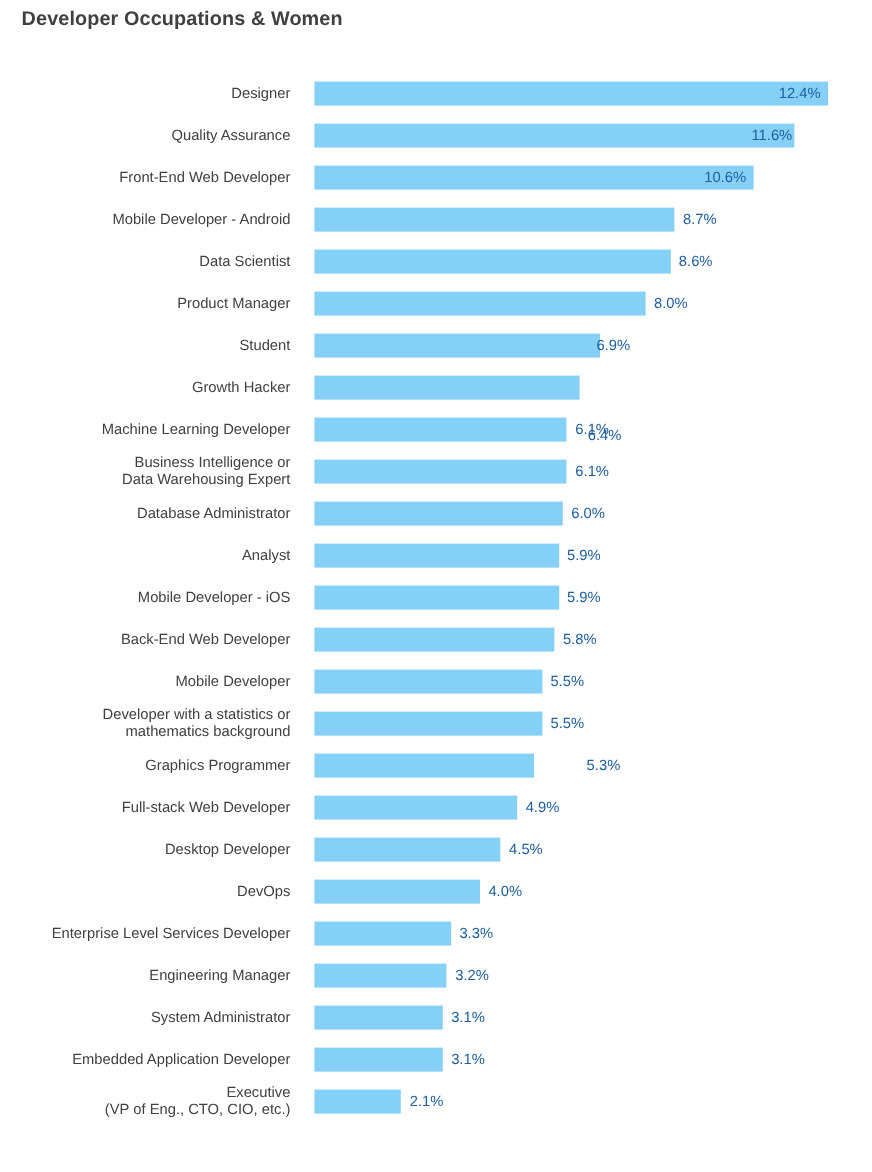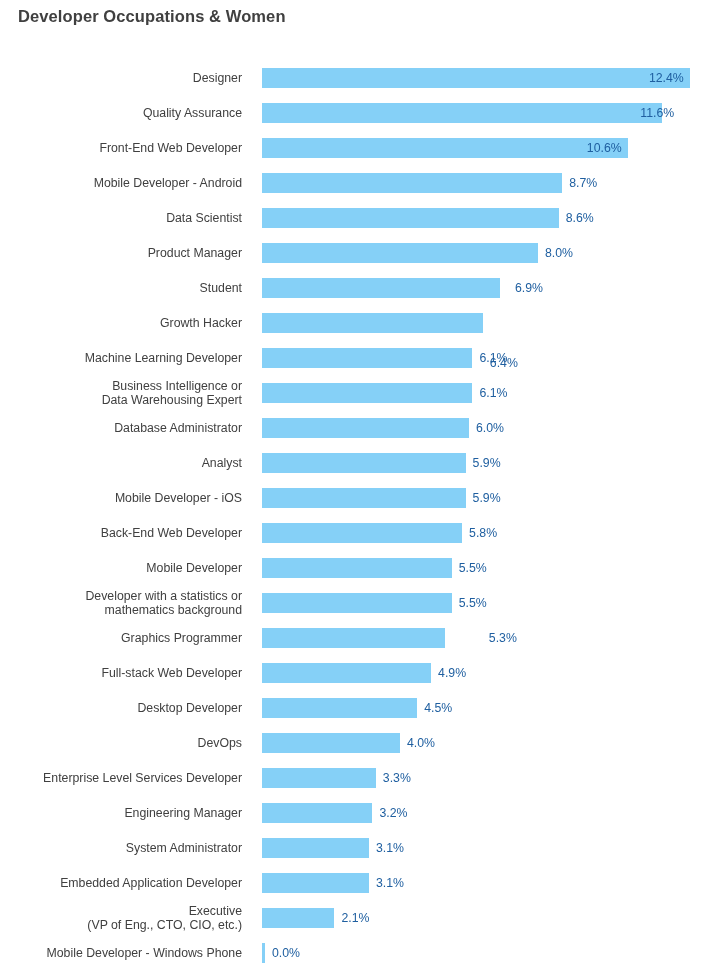--- a/index.html
+++ b/index.html
@@ -88,21 +88,21 @@
       <div class="row-label">Designer</div>
       <div class="bar-track">
         <div class="bar-fill" style="width: 427.8px;"></div>
         <div class="bar-value inside" style="left: 0px; width: 421.8px;">12.4%</div>
       </div>
     </div>
     <div class="bar-row">
       <div class="row-label">Quality Assurance</div>
       <div class="bar-track">
         <div class="bar-fill" style="width: 400.2px;"></div>
-        <div class="bar-value inside" style="left: 18px; width: 394.2px;">11.6%</div>
+        <div class="bar-value inside" style="left: 4px; width: 394.2px;">11.6%</div>
       </div>
     </div>
     <div class="bar-row">
       <div class="row-label">Front-End Web Developer</div>
       <div class="bar-track">
         <div class="bar-fill" style="width: 365.7px;"></div>
         <div class="bar-value inside" style="left: 0px; width: 359.7px;">10.6%</div>
       </div>
     </div>
     <div class="bar-row">
@@ -123,21 +123,21 @@
       <div class="row-label">Product Manager</div>
       <div class="bar-track">
         <div class="bar-fill" style="width: 276px;"></div>
         <div class="bar-value" style="left: 283px;">8.0%</div>
       </div>
     </div>
     <div class="bar-row">
       <div class="row-label">Student</div>
       <div class="bar-track">
         <div class="bar-fill" style="width: 238.05px;"></div>
-        <div class="bar-value" style="left: 253px;">6.9%</div>
+        <div class="bar-value" style="left: 235px;">6.9%</div>
       </div>
     </div>
     <div class="bar-row">
       <div class="row-label">Growth Hacker</div>
       <div class="bar-track">
         <div class="bar-fill" style="width: 220.8px;"></div>
         <div class="bar-value" style="left: 227.8px; margin-top: 40px;">6.4%</div>
       </div>
     </div>
     <div class="bar-row">
@@ -255,20 +255,13 @@
       </div>
     </div>
     <div class="bar-row two-line">
       <div class="row-label">Executive
 (VP of Eng., CTO, CIO, etc.)</div>
       <div class="bar-track">
         <div class="bar-fill" style="width: 72.45px;"></div>
         <div class="bar-value" style="left: 79.45px;">2.1%</div>
       </div>
     </div>
-    <div class="bar-row">
-      <div class="row-label">Mobile Developer - Windows Phone</div>
-      <div class="bar-track">
-        <div class="bar-fill" style="width: 3px;"></div>
-        <div class="bar-value" style="left: 10px;">0.0%</div>
-      </div>
-    </div>
   </div>
 
 </body></html>

